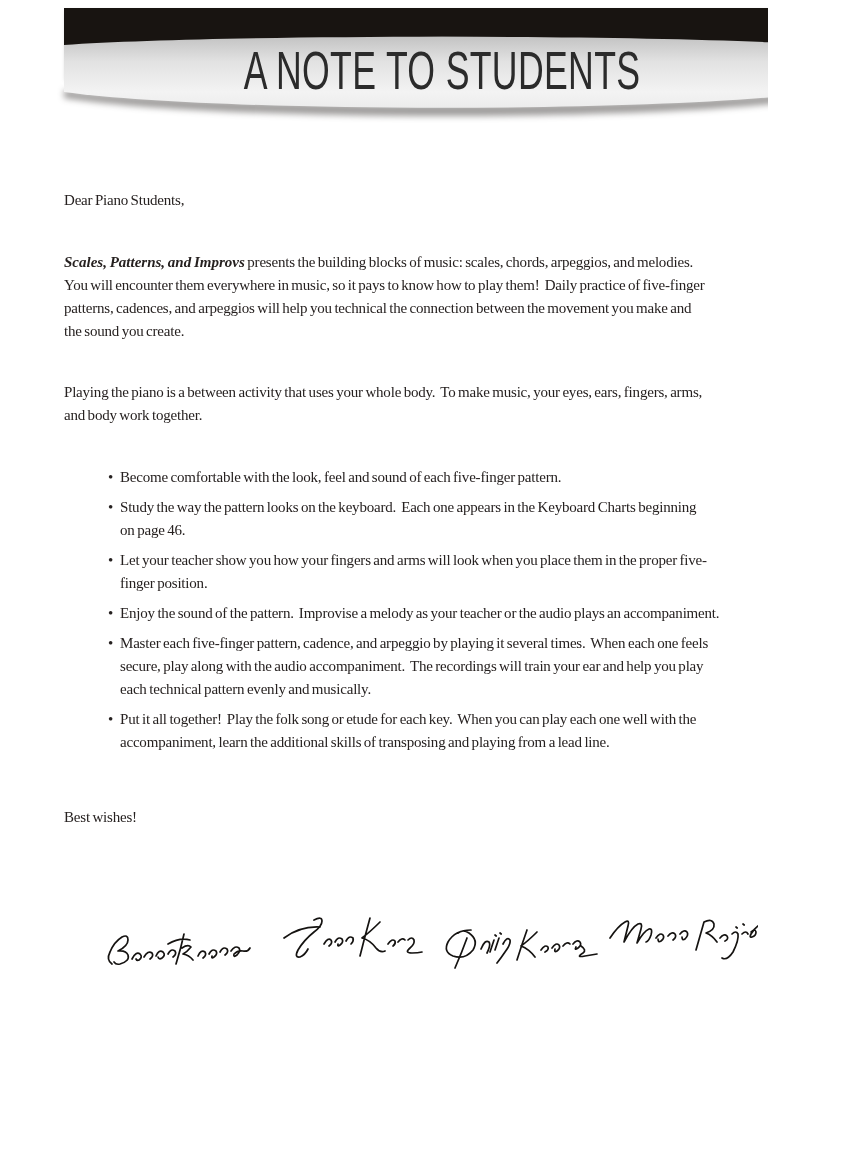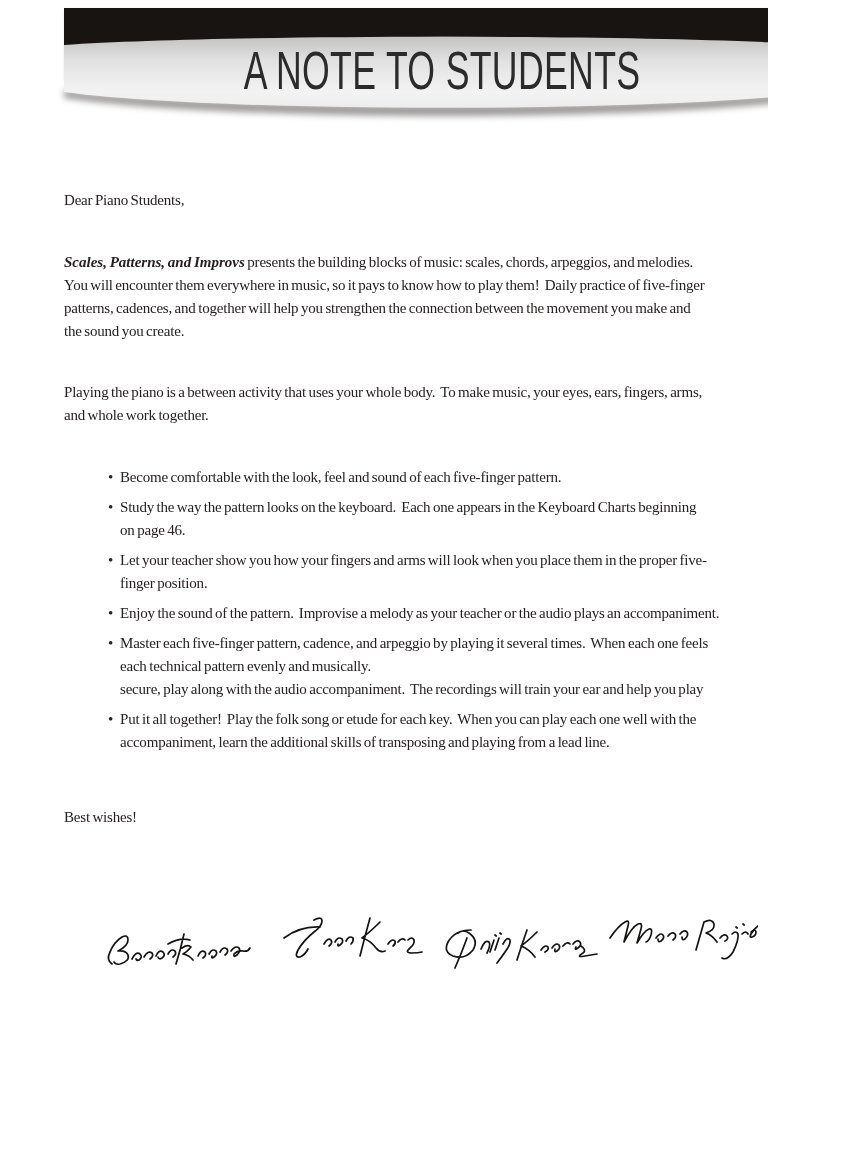--- a/index.html
+++ b/index.html
@@ -121,27 +121,27 @@
 
   <div class="letter">
 
     <p class="greeting">
       <span class="tline">Dear Piano Students,</span>
     </p>
 
     <p class="para1">
       <span class="tline"><span class="lead-title">Scales, Patterns, and Improvs</span><span> presents the building blocks of music: scales, chords, arpeggios, and melodies.</span></span>
       <span class="tline">You will encounter them everywhere in music, so it pays to know how to play them!  Daily practice of five-finger</span>
-      <span class="tline">patterns, cadences, and together will help you strengthen the connection between the movement you make and</span>
+      <span class="tline">patterns, cadences, and arpeggios will help you technical the connection between the movement you make and</span>
       <span class="tline">the sound you create.</span>
     </p>
 
     <p class="para2">
       <span class="tline">Playing the piano is a between activity that uses your whole body.  To make music, your eyes, ears, fingers, arms,</span>
-      <span class="tline">and whole work together.</span>
+      <span class="tline">and body work together.</span>
     </p>
 
     <ul class="bullet-list">
       <li class="bullet-item">
         <span class="bullet-marker">•</span>
         <span class="tline">Become comfortable with the look, feel and sound of each five-finger pattern.</span>
       </li>
       <li class="bullet-item">
         <span class="bullet-marker">•</span>
         <span class="tline">Study the way the pattern looks on the keyboard.  Each one appears in the Keyboard Charts beginning</span>
@@ -152,22 +152,22 @@
         <span class="tline">Let your teacher show you how your fingers and arms will look when you place them in the proper five-</span>
         <span class="tline">finger position.</span>
       </li>
       <li class="bullet-item">
         <span class="bullet-marker">•</span>
         <span class="tline">Enjoy the sound of the pattern.  Improvise a melody as your teacher or the audio plays an accompaniment.</span>
       </li>
       <li class="bullet-item">
         <span class="bullet-marker">•</span>
         <span class="tline">Master each five-finger pattern, cadence, and arpeggio by playing it several times.  When each one feels</span>
+        <span class="tline">secure, play along with the audio accompaniment.  The recordings will train your ear and help you play</span>
         <span class="tline">each technical pattern evenly and musically.</span>
-        <span class="tline">secure, play along with the audio accompaniment.  The recordings will train your ear and help you play</span>
       </li>
       <li class="bullet-item">
         <span class="bullet-marker">•</span>
         <span class="tline">Put it all together!  Play the folk song or etude for each key.  When you can play each one well with the</span>
         <span class="tline">accompaniment, learn the additional skills of transposing and playing from a lead line.</span>
       </li>
     </ul>
 
     <p class="closing">
       <span class="tline">Best wishes!</span>

